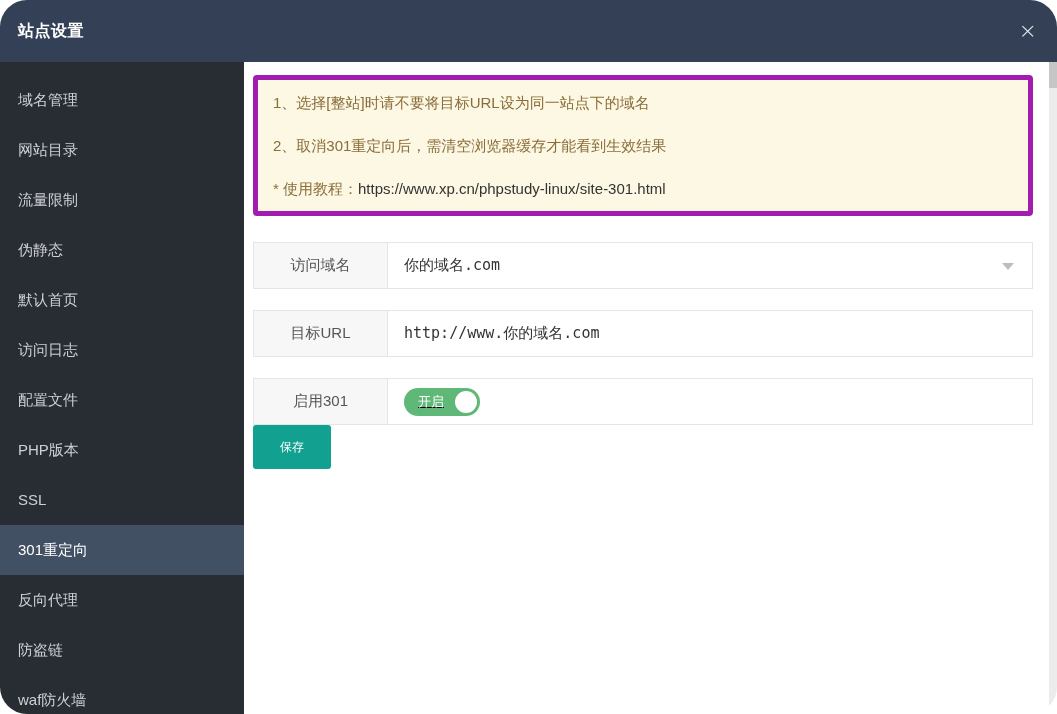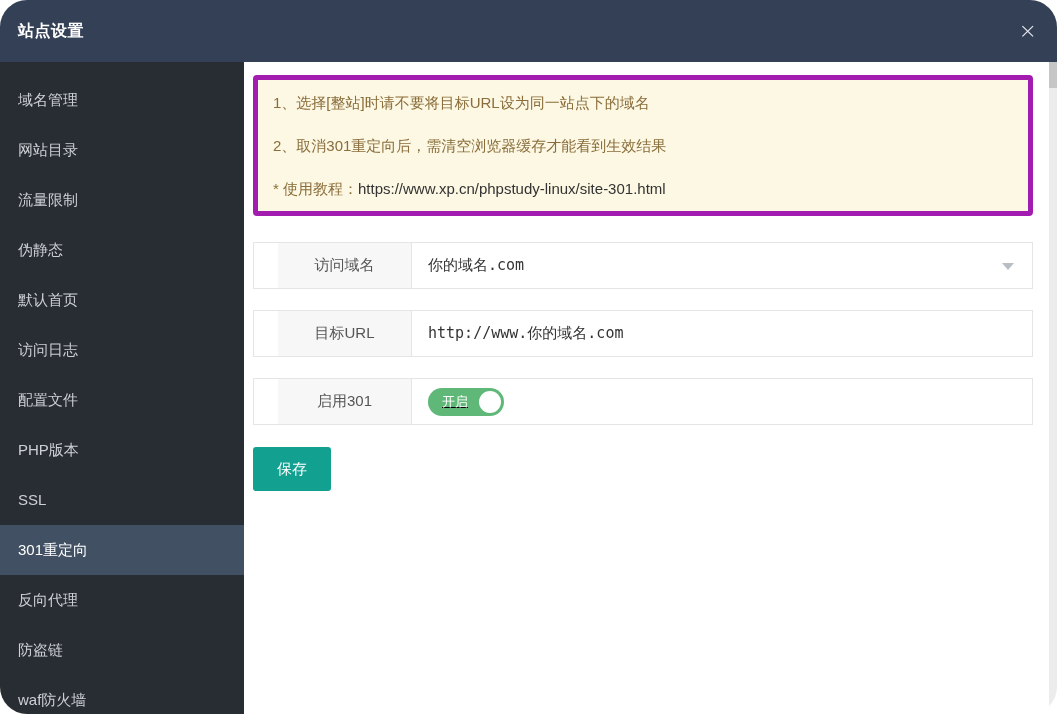--- a/index.html
+++ b/index.html
@@ -105,21 +105,20 @@
     font-size: 15px;
   }
   
   .form-row {
     margin-top: 26px;
     height: 47px;
     border: 1px solid #e5e5e5;
     display: flex;
     align-items: stretch;
     background: #ffffff;
-    padding-left: 24px;
   }
   .form-row + .form-row { margin-top: 21px; }
   .form-row .label-cell {
     width: 134px;
     background: #f7f7f7;
     border-right: 1px solid #e5e5e5;
     color: #555555;
     font-size: 15px;
     display: flex;
     align-items: center;
@@ -170,26 +169,25 @@
     position: absolute;
     right: 3px;
     top: 3px;
     width: 22px;
     height: 22px;
     border-radius: 50%;
     background: #ffffff;
   }
   
   .save-btn {
-    margin-top: 22px;
     width: 78px;
     height: 44px;
     background: #12a091;
     color: #ffffff;
-    font-size: 15px;
+    font-size: 12px;
     border: none;
     border-radius: 3px;
     cursor: pointer;
     font-family: "Liberation Sans", "DejaVu Sans", sans-serif;
   }
 </style>
 </head>
 <body>
 
 <div class="window">

